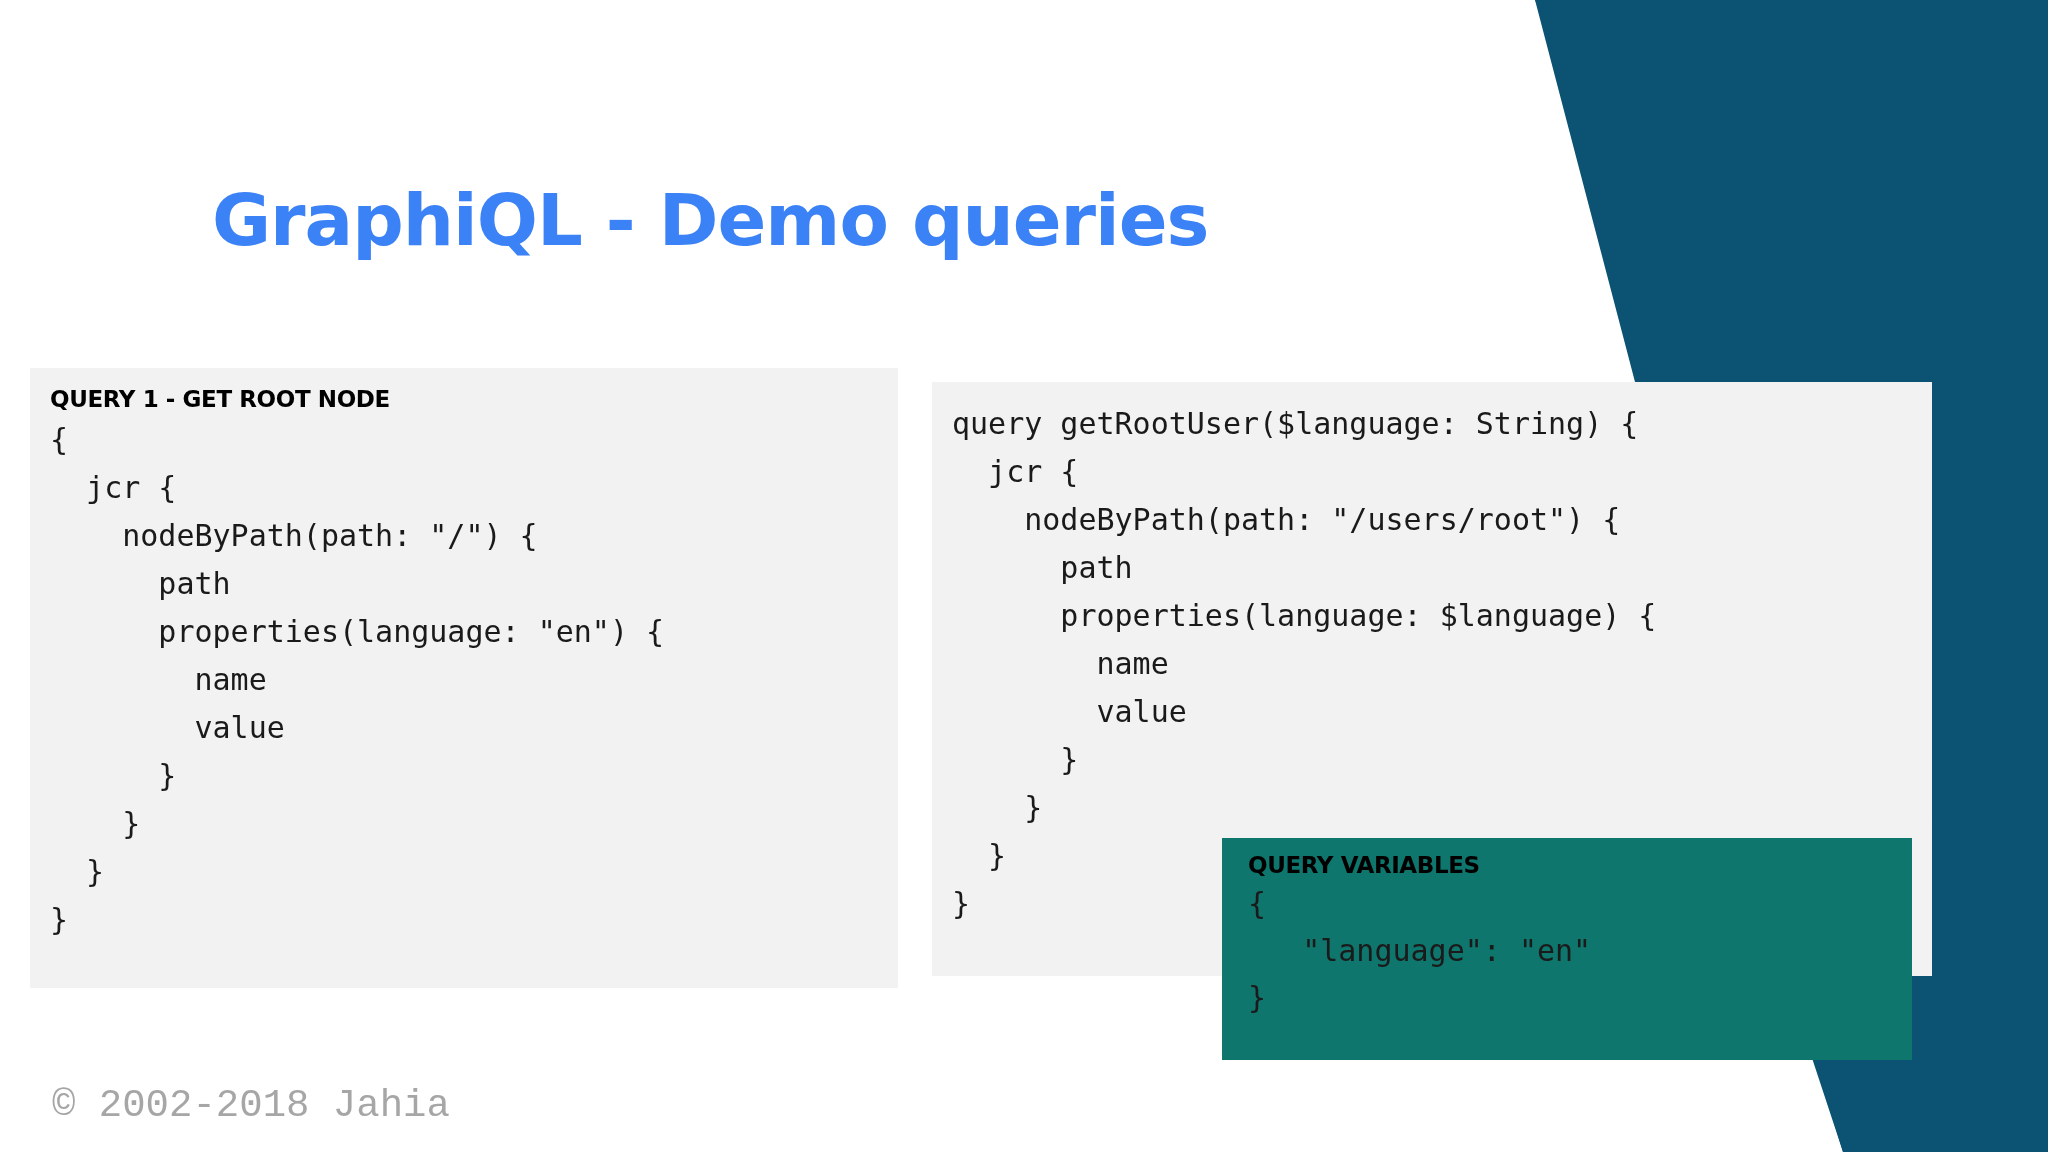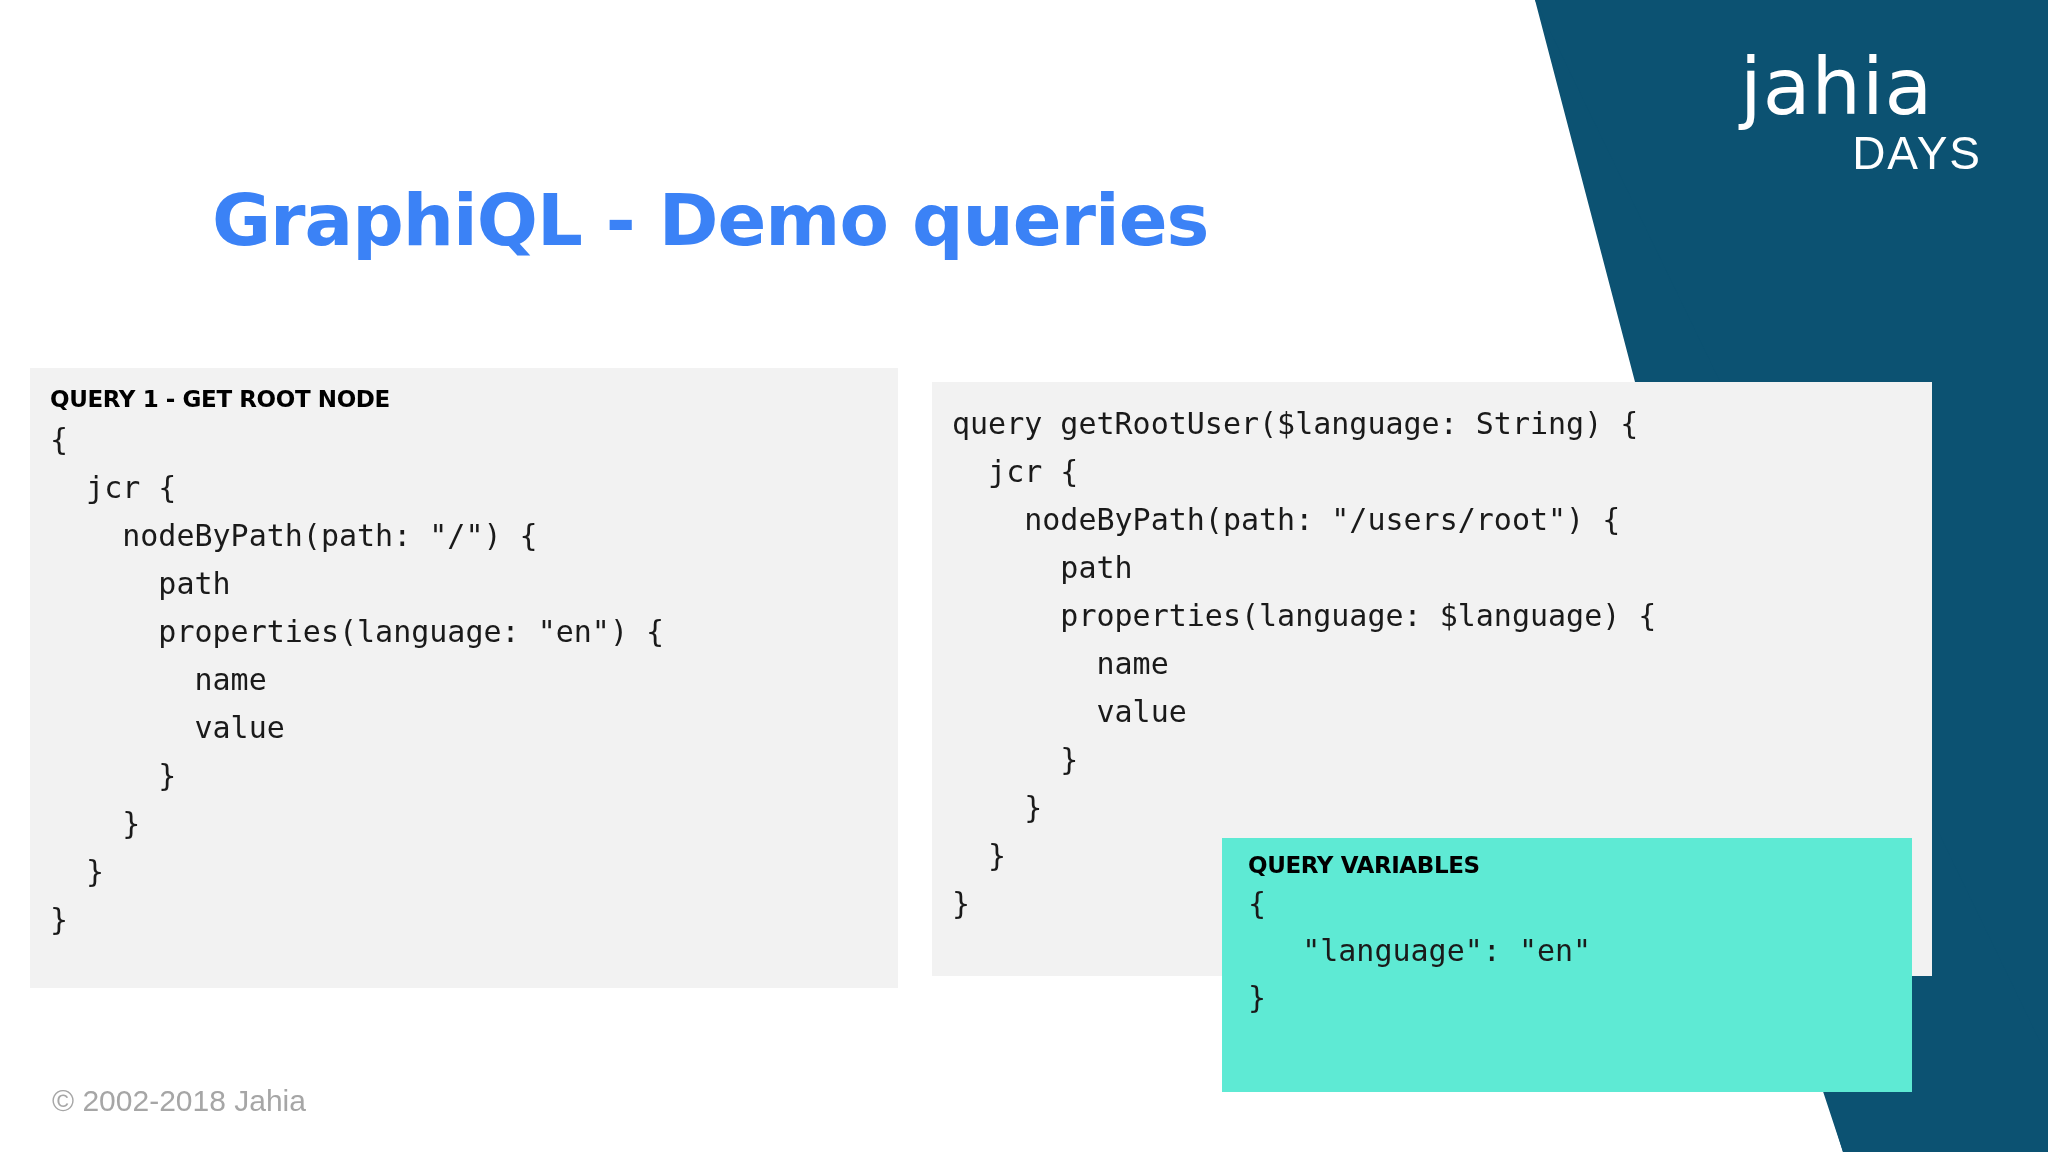--- a/index.html
+++ b/index.html
@@ -107,55 +107,51 @@
     margin: 0;
     letter-spacing: 0px;
   }
 
   
   #panel-query-vars {
     position: absolute;
     left: 1222px;
     top: 838px;
     width: 690px;
-    height: 254px;
-    background: #5eead4;
+    height: 222px;
+    background: #0f766e;
     padding: 14px 24px 26px 26px;
     box-sizing: border-box;
   }
   #panel-query-vars .panel-heading { margin-bottom: 2px; }
   #panel-query-vars .code-block { line-height: 47px; }
 
   
   #footer-copyright {
     position: absolute;
     left: 52px;
     top: 1084px;
-    font-family: Liberation Sans, sans-serif;
-    font-size: 30px;
+    font-family: Liberation Mono, monospace;
+    font-size: 39px;
     color: #a6a6a6;
     white-space: nowrap;
   }
 </style>
 </head>
 <body>
 
 <div id="slide">
 
   <div id="brand-wedge">
     <svg width="2048" height="1152" viewBox="0 0 2048 1152" xmlns="http://www.w3.org/2000/svg">
       <polygon points="1535,0 2048,0 2048,1152 1843,1152 1815,1060 2048,1060 2048,1058 1812,1058" fill="#0c5272"></polygon>
       <polygon points="1535,0 2048,0 2048,1152 1843,1152 1812,1058 2048,1058" fill="#0c5272"></polygon>
     </svg>
   </div>
 
-  <div id="logo">
-    <span class="logo-word">jahia</span>
-    <span class="logo-sub">DAYS</span>
-  </div>
 
   <div id="page-title">GraphiQL - Demo queries</div>
 
   <div class="code-panel" id="panel-query1">
     <div class="panel-heading">QUERY 1 - GET ROOT NODE</div>
     <pre class="code-block">{
   jcr {
     nodeByPath(path: "/") {
       path
       properties(language: "en") {

